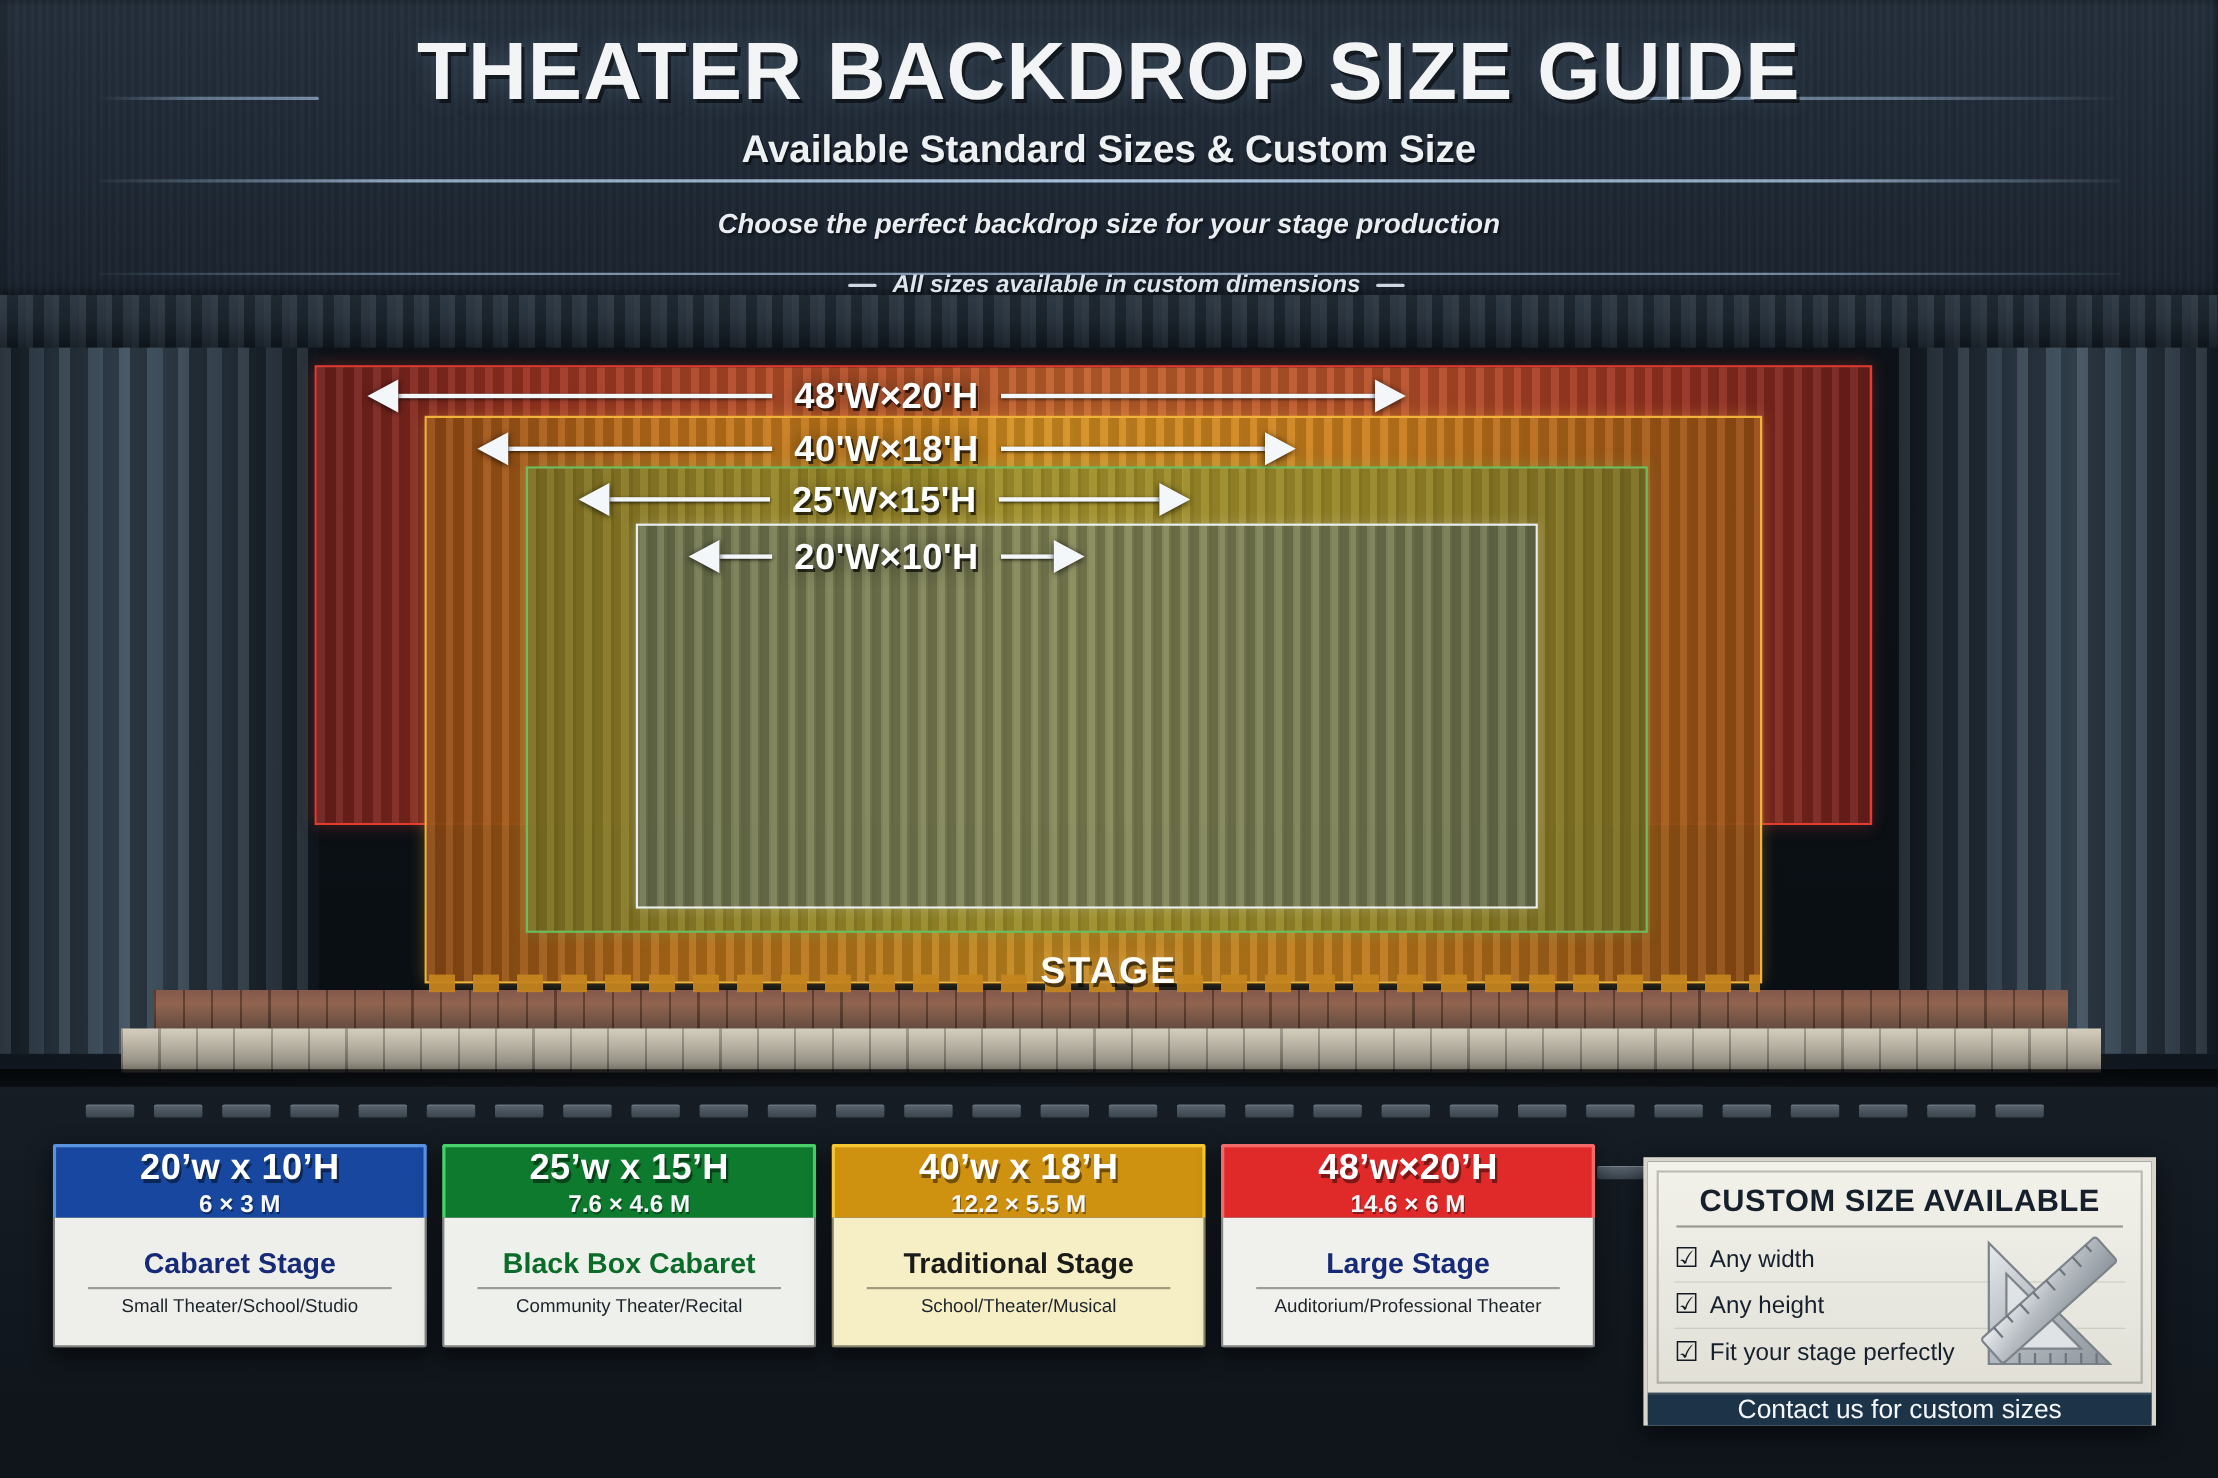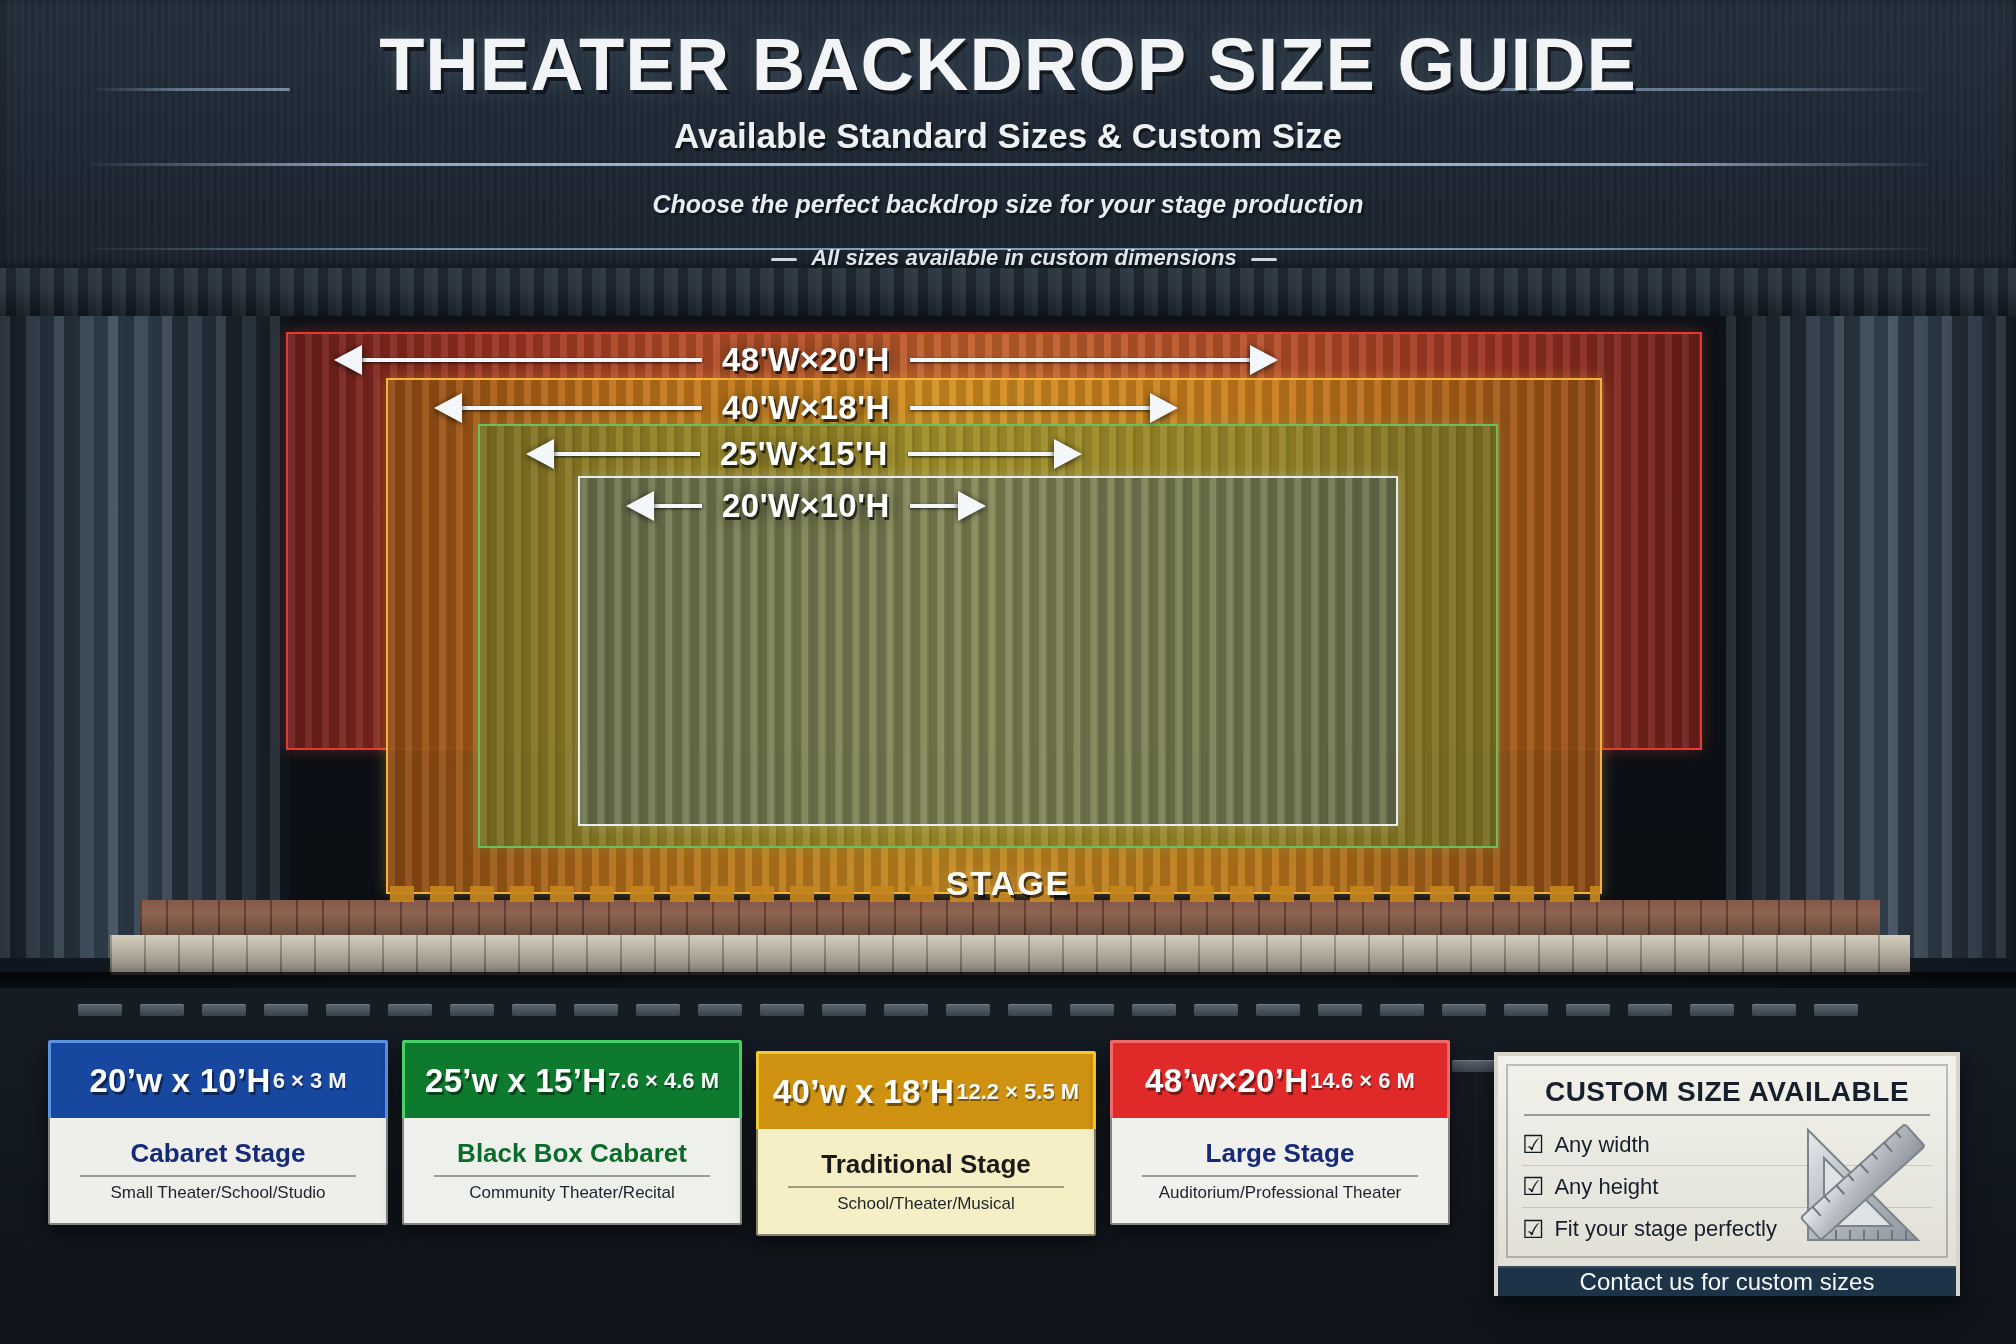--- a/index.html
+++ b/index.html
@@ -207,21 +207,21 @@
   #fixtures-right{ left:1452px; top:1060px; }
 
   
   .size-card{
     position:absolute; top:1040px; width:340px; height:185px;
     border-radius:3px; overflow:hidden;
     box-shadow:0 8px 20px rgba(0,0,0,.6);
     display:flex; flex-direction:column;
   }
   .card-head{
-    height:78px; display:flex; flex-direction:row;
+    height:67px; display:flex; flex-direction:column;
     align-items:center; justify-content:center; gap:2px;
     border-width:3px; border-style:solid; border-bottom:none;
   }
   .card-dim{
     font-size:33px; font-weight:bold; color:#ffffff; letter-spacing:.3px;
     text-shadow:2px 3px 0 rgba(0,0,0,.45);
   }
   .card-metric{
     font-size:22px; font-weight:bold; color:#f4f6f8;
     text-shadow:1px 2px 0 rgba(0,0,0,.4);
@@ -230,21 +230,21 @@
     flex:1; display:flex; flex-direction:column; align-items:center;
     justify-content:center; gap:6px; padding:6px 8px;
     border:2px solid rgba(0,0,0,.45); border-top:none;
   }
   .card-name{ font-size:26px; font-weight:bold; }
   .card-sep{ width:86%; height:2px; background:rgba(0,0,0,.35); }
   .card-use{ font-size:17px; color:#1d232a; text-align:center; }
 
   #card-0{ left:48px; }
   #card-1{ left:402px; }
-  #card-2{ left:756px;margin-top:11px; }
+  #card-2{ left:756px; }
   #card-3{ left:1110px; }
 
   
   #custom-panel{
     position:absolute; left:1494px; top:1052px; width:466px; height:244px;
     background:linear-gradient(180deg,#f2f1ea 0%,#e7e6de 60%,#dedcd2 100%);
     border:4px solid #d8d6cb;
     box-shadow:0 8px 22px rgba(0,0,0,.6);
     display:flex; flex-direction:column;
   }

